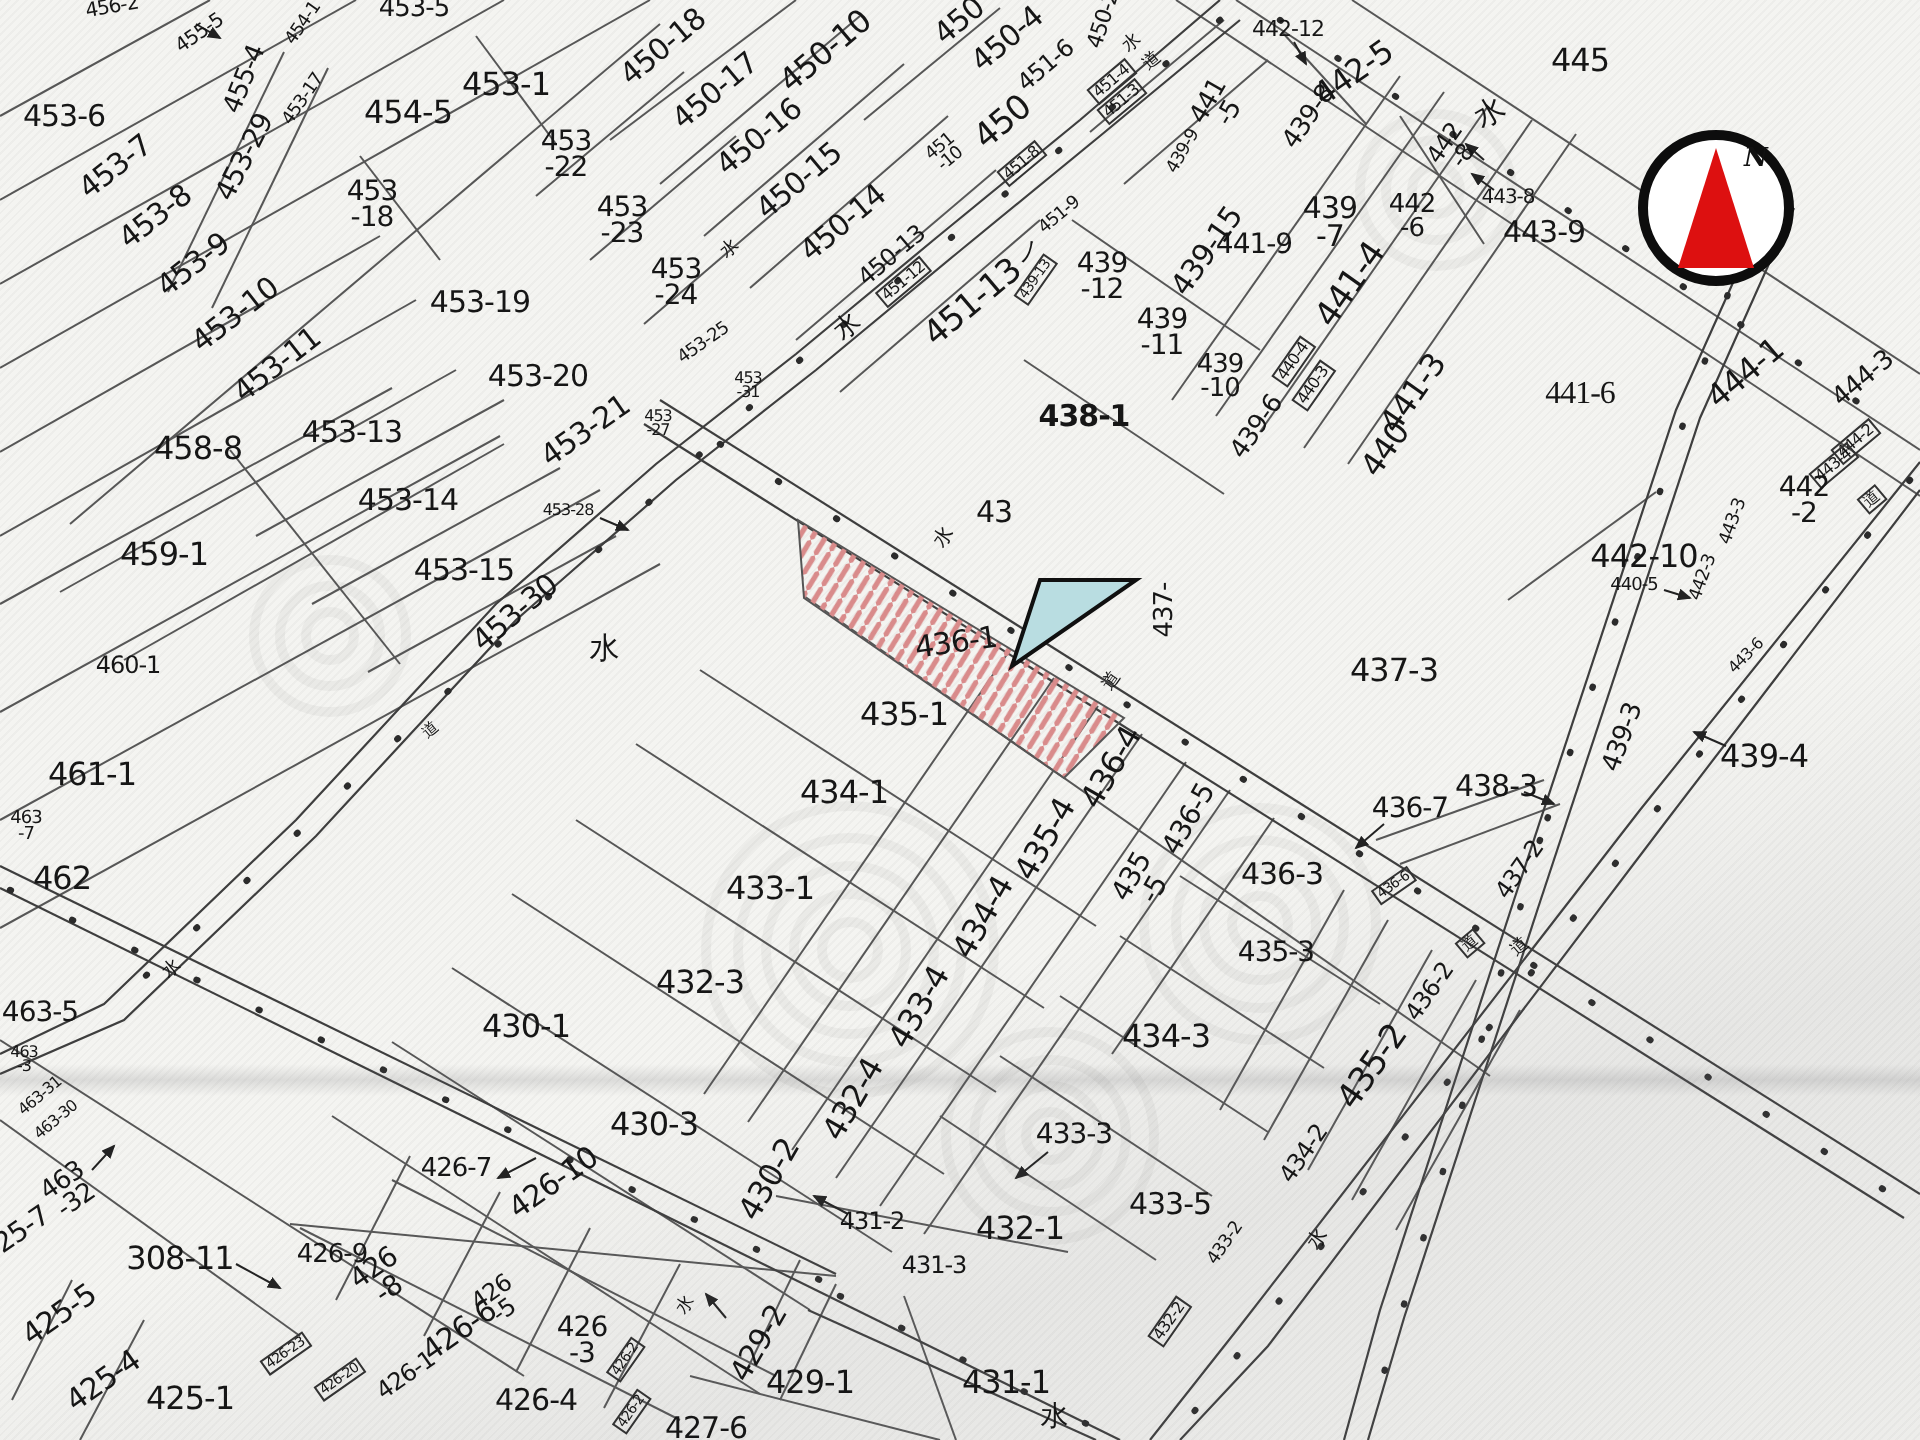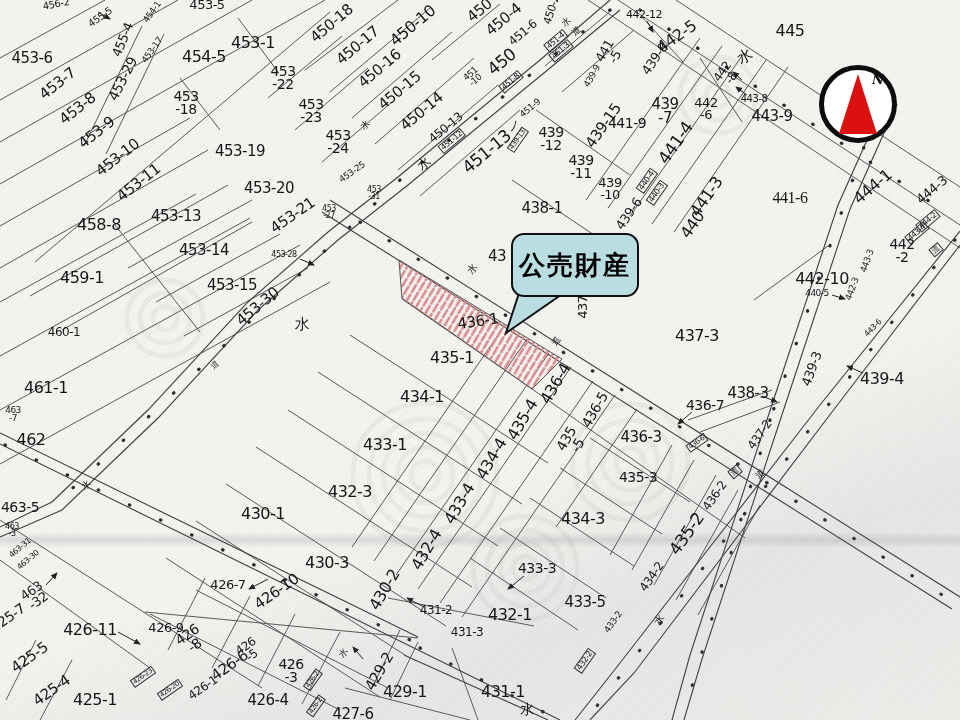--- a/index.html
+++ b/index.html
@@ -358,21 +358,21 @@
       <div class="lbl" style="left: 822px; top: 279px; font-size: 16px; transform: translate(-50%, -50%) rotate(0deg);">442-10</div>
       <div class="lbl" style="left: 817px; top: 293px; font-size: 9px; transform: translate(-50%, -50%) rotate(0deg);">440-5</div>
       <div class="lbl" style="left: 867px; top: 261px; font-size: 9px; transform: translate(-50%, -50%) rotate(-70deg);">443-3</div>
       <div class="lbl" style="left: 852px; top: 289px; font-size: 9px; transform: translate(-50%, -50%) rotate(-70deg);">442-3</div>
       <div class="lbl" style="left: 873px; top: 328px; font-size: 8px; transform: translate(-50%, -50%) rotate(-45deg);">443-6</div>
       <div class="lbl" style="left: 812px; top: 369px; font-size: 13px; transform: translate(-50%, -50%) rotate(-70deg);">439-3</div>
       <div class="lbl" style="left: 882px; top: 379px; font-size: 16px; transform: translate(-50%, -50%) rotate(0deg);">439-4</div>
       <div class="lbl" style="left: 748px; top: 394px; font-size: 15px; transform: translate(-50%, -50%) rotate(0deg);">438-3</div>
       <div class="lbl" style="left: 705px; top: 405px; font-size: 14px; transform: translate(-50%, -50%) rotate(0deg);">436-7</div>
       <div class="lbl" style="left: 697px; top: 336px; font-size: 16px; transform: translate(-50%, -50%) rotate(0deg);">437-3</div>
-      <div class="lbl" style="left: 542px; top: 209px; font-size: 15px; transform: translate(-50%, -50%) rotate(0deg);">438-1</div>
+      <div class="lbl" style="left: 542px; top: 209px; font-size: 15px; transform: translate(-50%, -50%) rotate(0deg); font-weight: bold;">438-1</div>
       <div class="lbl" style="left: 497px; top: 257px; font-size: 15px; transform: translate(-50%, -50%) rotate(0deg);">43</div>
       <div class="lbl" style="left: 583px; top: 305px; font-size: 13px; transform: translate(-50%, -50%) rotate(-90deg);">437-</div>
       <div class="lbl" style="left: 472px; top: 269px; font-size: 10px; transform: translate(-50%, -50%) rotate(-55deg);">水</div>
       <div class="lbl" style="left: 556px; top: 341px; font-size: 9px; transform: translate(-50%, -50%) rotate(-55deg);">道</div>
       <div class="lbl" style="left: 478px; top: 322px; font-size: 15px; transform: translate(-50%, -50%) rotate(-8deg);">436-1</div>
       <div class="lbl" style="left: 452px; top: 358px; font-size: 16px; transform: translate(-50%, -50%) rotate(0deg);">435-1</div>
       <div class="lbl" style="left: 422px; top: 397px; font-size: 16px; transform: translate(-50%, -50%) rotate(0deg);">434-1</div>
       <div class="lbl" style="left: 385px; top: 445px; font-size: 16px; transform: translate(-50%, -50%) rotate(0deg);">433-1</div>
       <div class="lbl" style="left: 350px; top: 492px; font-size: 16px; transform: translate(-50%, -50%) rotate(0deg);">432-3</div>
       <div class="lbl" style="left: 263px; top: 514px; font-size: 16px; transform: translate(-50%, -50%) rotate(0deg);">430-1</div>
@@ -410,39 +410,36 @@
       <div class="lbl" style="left: 760px; top: 435px; font-size: 12px; transform: translate(-50%, -50%) rotate(-55deg);">437-2</div>
       <div class="lbl boxed" style="left: 697px; top: 443px; font-size: 7px; transform: translate(-50%, -50%) rotate(-35deg);">436-6</div>
       <div class="lbl boxed" style="left: 735px; top: 472px; font-size: 8px; transform: translate(-50%, -50%) rotate(-40deg);">道</div>
       <div class="lbl" style="left: 760px; top: 474px; font-size: 9px; transform: translate(-50%, -50%) rotate(-40deg);">道</div>
       <div class="lbl" style="left: 659px; top: 620px; font-size: 10px; transform: translate(-50%, -50%) rotate(-55deg);">水</div>
       <div class="lbl" style="left: 228px; top: 585px; font-size: 13px; transform: translate(-50%, -50%) rotate(0deg);">426-7</div>
       <div class="lbl" style="left: 277px; top: 592px; font-size: 15px; transform: translate(-50%, -50%) rotate(-35deg);">426-10</div>
       <div class="lbl" style="left: 191px; top: 640px; font-size: 14px; transform: translate(-50%, -50%) rotate(-35deg);">426
 -8</div>
       <div class="lbl" style="left: 166px; top: 628px; font-size: 13px; transform: translate(-50%, -50%) rotate(0deg);">426-9</div>
-      <div class="lbl" style="left: 90px; top: 630px; font-size: 16px; transform: translate(-50%, -50%) rotate(0deg);">426-11</div>
+      <div class="lbl" style="left: 90px; top: 630px; font-size: 16px; transform: translate(-50%, -50%) rotate(0deg);">308-11</div>
       <div class="lbl" style="left: 230px; top: 666px; font-size: 15px; transform: translate(-50%, -50%) rotate(-35deg);">426-6</div>
       <div class="lbl" style="left: 249px; top: 651px; font-size: 12px; transform: translate(-50%, -50%) rotate(-35deg);">426
 -5</div>
       <div class="lbl" style="left: 291px; top: 671px; font-size: 14px; transform: translate(-50%, -50%) rotate(0deg);">426
 -3</div>
       <div class="lbl" style="left: 268px; top: 701px; font-size: 15px; transform: translate(-50%, -50%) rotate(0deg);">426-4</div>
       <div class="lbl" style="left: 203px; top: 688px; font-size: 12px; transform: translate(-50%, -50%) rotate(-35deg);">426-1</div>
       <div class="lbl boxed" style="left: 143px; top: 677px; font-size: 7px; transform: translate(-50%, -50%) rotate(-35deg);">426-23</div>
       <div class="lbl boxed" style="left: 170px; top: 690px; font-size: 7px; transform: translate(-50%, -50%) rotate(-35deg);">426-20</div>
       <div class="lbl" style="left: 302px; top: 325px; font-size: 15px; transform: translate(-50%, -50%) rotate(0deg);">水</div>
       <div class="lbl" style="left: 215px; top: 365px; font-size: 8px; transform: translate(-50%, -50%) rotate(-40deg);">道</div>
       <div class="lbl" style="left: 365px; top: 125px; font-size: 9px; transform: translate(-50%, -50%) rotate(-40deg);">水</div>
       <div class="lbl" style="left: 86px; top: 485px; font-size: 9px; transform: translate(-50%, -50%) rotate(-40deg);">水</div>
     </div>
 
-  <div class="callout">
-    <span>公売財産</span>
-  </div>
 
   <div class="compass">
     <svg width="68" height="68" viewBox="0 0 68 68">
       <polygon points="34,4 15,64 53,64" fill="#dd1010"></polygon>
     </svg>
     <span class="north">N</span>
   </div>
 
 </div>
 

